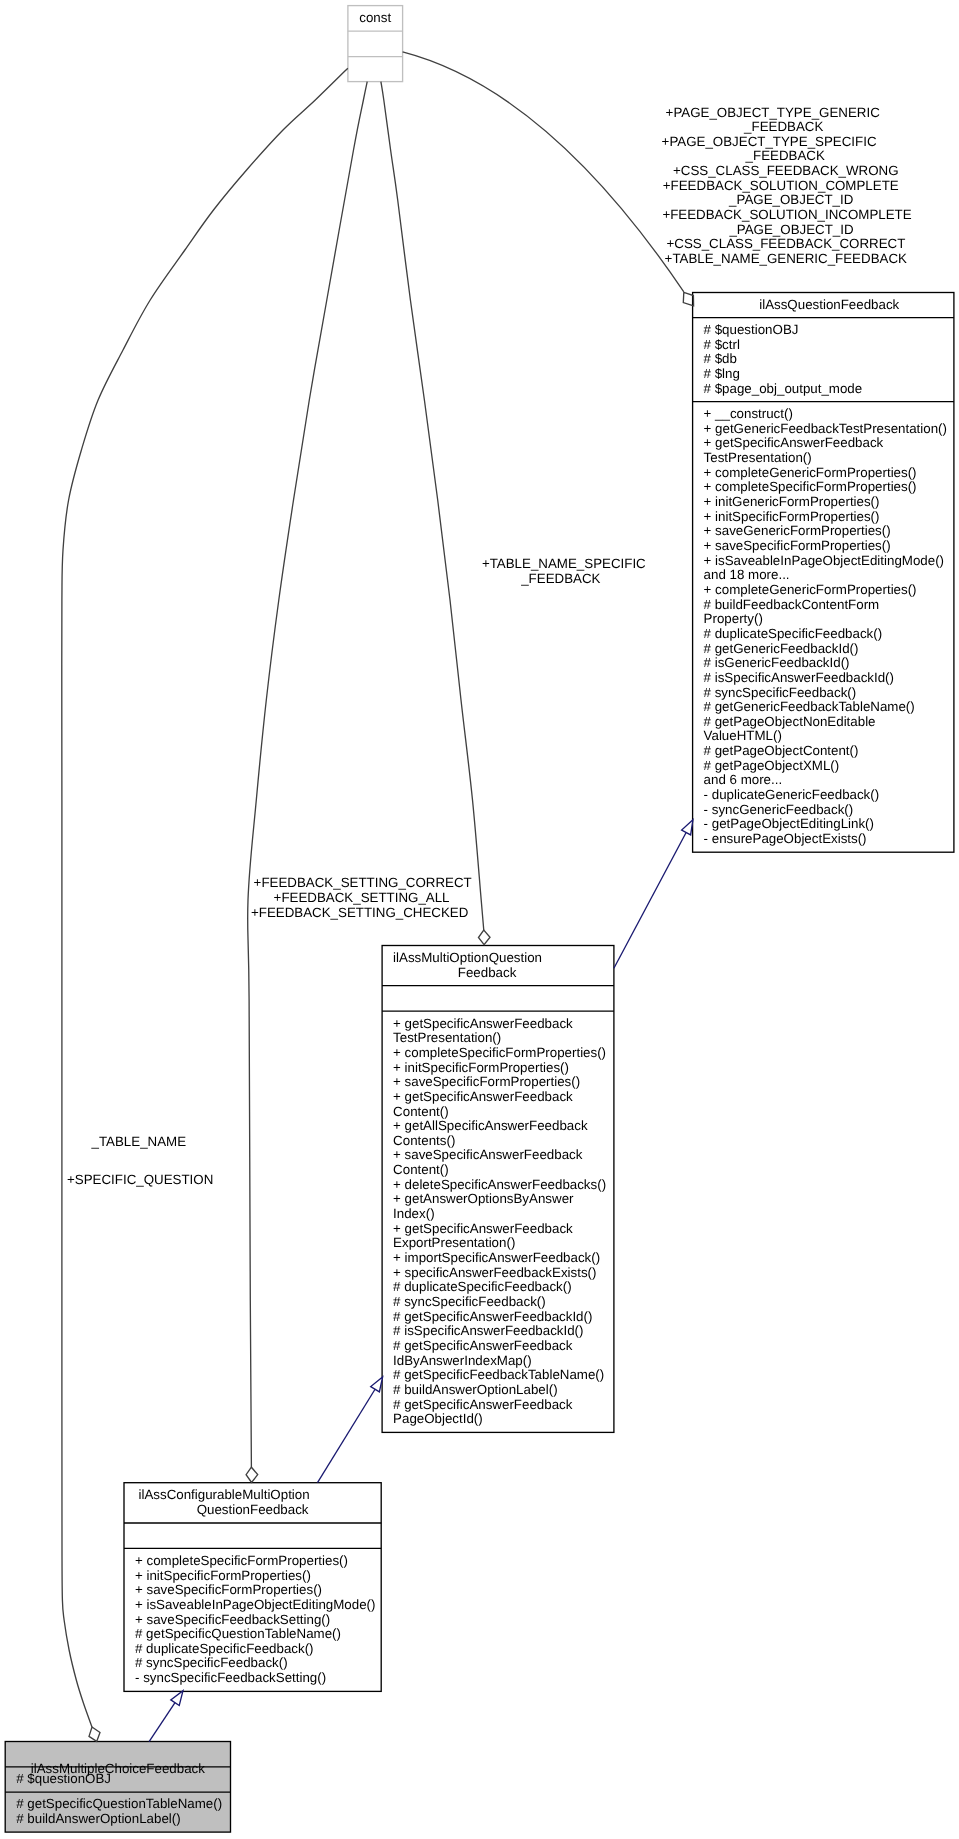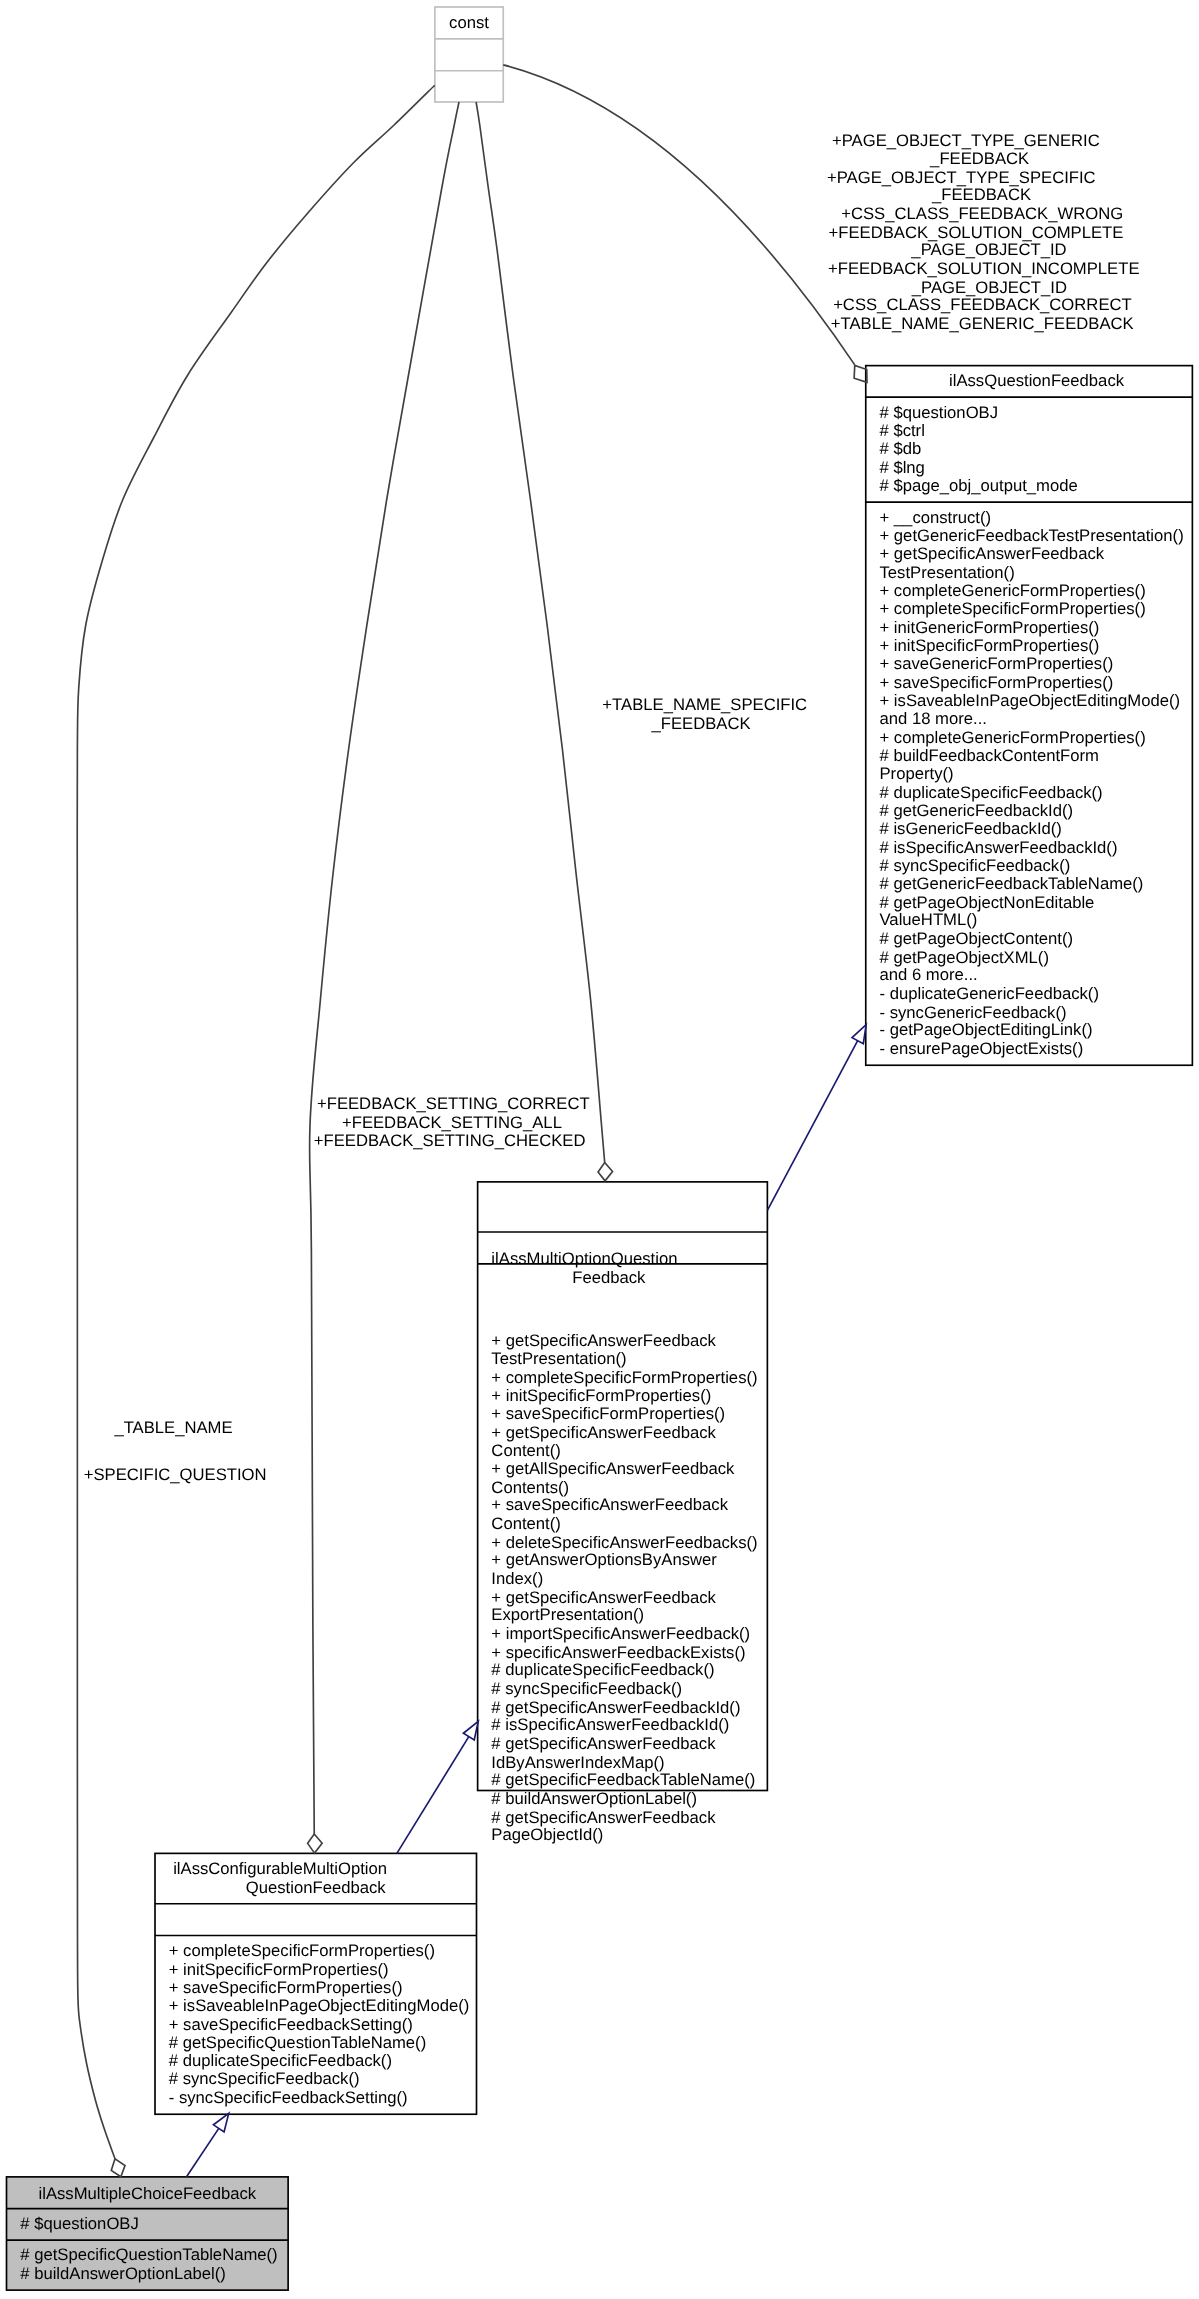--- a/index.html
+++ b/index.html
@@ -113,21 +113,21 @@
   <div class="mem" style="left:11.50px;top:328.30px">ValueHTML()</div>
   <div class="mem" style="left:11.50px;top:342.95px"># getPageObjectContent()</div>
   <div class="mem" style="left:11.50px;top:357.60px"># getPageObjectXML()</div>
   <div class="mem" style="left:11.50px;top:372.25px">and 6 more...</div>
   <div class="mem" style="left:11.50px;top:386.90px">- duplicateGenericFeedback()</div>
   <div class="mem" style="left:11.50px;top:401.55px">- syncGenericFeedback()</div>
   <div class="mem" style="left:11.50px;top:416.20px">- getPageObjectEditingLink()</div>
   <div class="mem" style="left:11.50px;top:430.85px">- ensurePageObjectExists()</div>
  </div>
 </div>
-<div class="node" style="left:381.60px;top:994px;width:211px;height:487.90px">
+<div class="node" style="left:381.60px;top:945.00px;width:211px;height:487.90px">
  <div class="cmp" style="height:40.10px">
   <div class="ttl l" style="top:5.90px;padding-left:11.50px;">ilAssMultiOptionQuestion</div>
   <div class="ttl c" style="top:20.55px;">Feedback</div>
  </div>
  <div class="cmp" style="height:25.50px">
  </div>
  <div class="cmp" style="height:421.30px">
   <div class="mem" style="left:11.50px;top:6.05px">+ getSpecificAnswerFeedback</div>
   <div class="mem" style="left:11.50px;top:20.70px">TestPresentation()</div>
   <div class="mem" style="left:11.50px;top:35.35px">+ completeSpecificFormProperties()</div>
@@ -172,21 +172,21 @@
   <div class="mem" style="left:11.50px;top:50.03px">+ isSaveableInPageObjectEditingMode()</div>
   <div class="mem" style="left:11.50px;top:64.68px">+ saveSpecificFeedbackSetting()</div>
   <div class="mem" style="left:11.50px;top:79.33px"># getSpecificQuestionTableName()</div>
   <div class="mem" style="left:11.50px;top:93.98px"># duplicateSpecificFeedback()</div>
   <div class="mem" style="left:11.50px;top:108.62px"># syncSpecificFeedback()</div>
   <div class="mem" style="left:11.50px;top:123.28px">- syncSpecificFeedbackSetting()</div>
  </div>
 </div>
 <div class="node hl" style="left:4.70px;top:1741.00px;width:226.30px;height:91.60px">
  <div class="cmp" style="height:25.40px">
-  <div class="ttl c" style="top:7px;">ilAssMultipleChoiceFeedback</div>
+  <div class="ttl c" style="top:21px;">ilAssMultipleChoiceFeedback</div>
  </div>
  <div class="cmp" style="height:25.20px">
   <div class="mem" style="left:11.50px;top:5.77px"># $questionOBJ</div>
  </div>
  <div class="cmp" style="height:40.00px">
   <div class="mem" style="left:11.50px;top:5.85px"># getSpecificQuestionTableName()</div>
   <div class="mem" style="left:11.50px;top:20.50px"># buildAnswerOptionLabel()</div>
  </div>
 </div>
 <div style="position:absolute;left:0;top:0">

